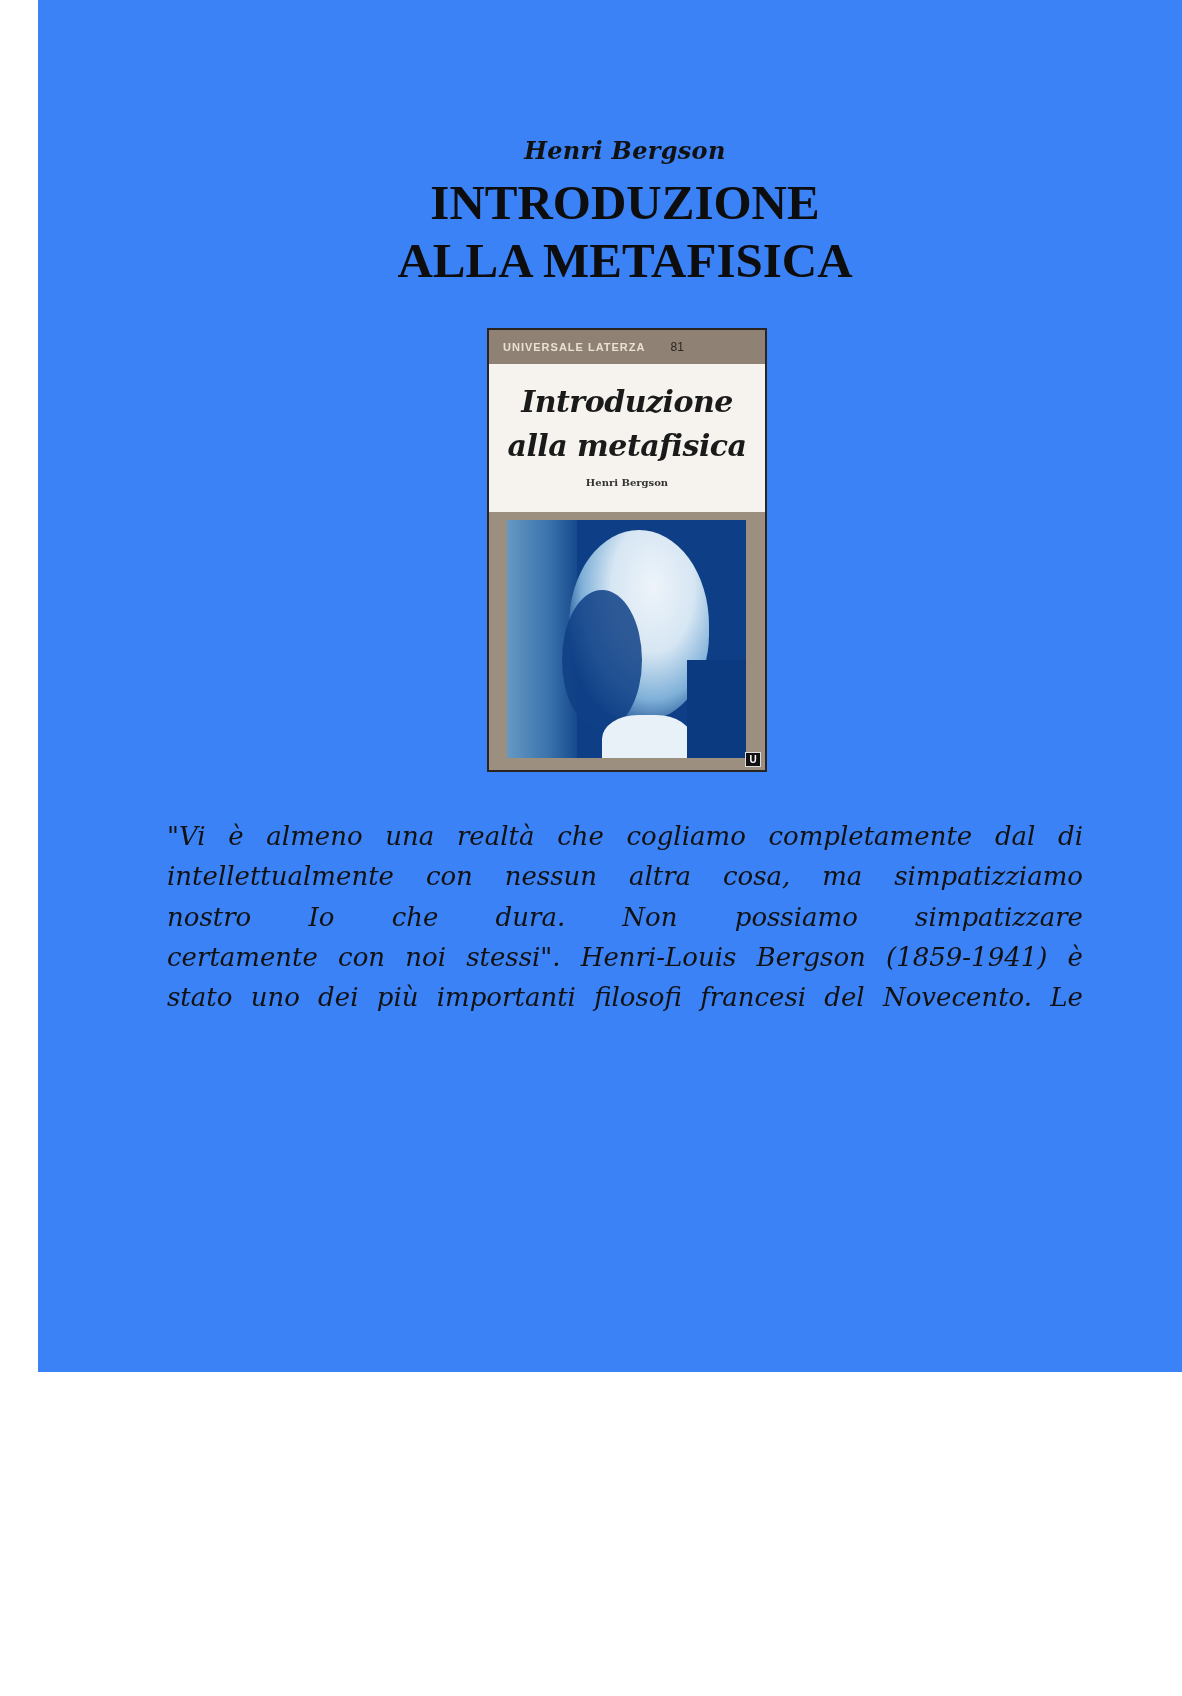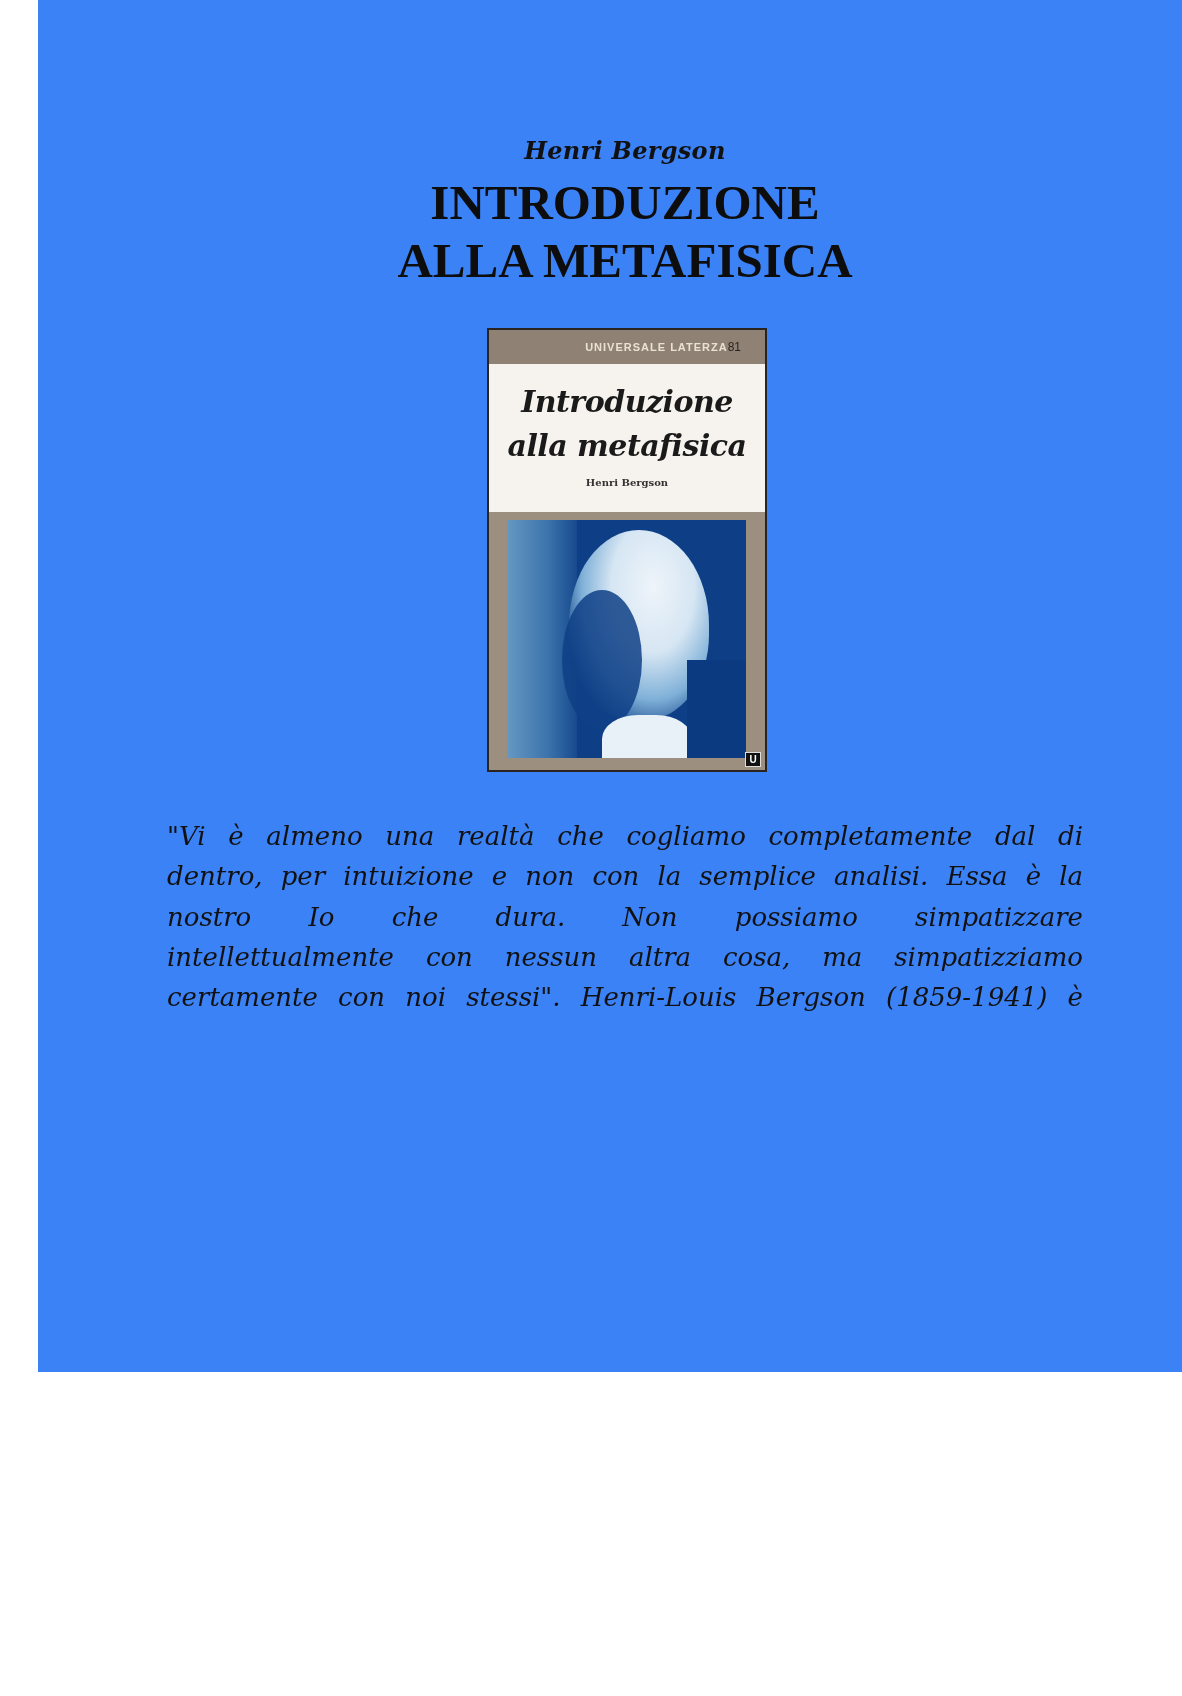--- a/index.html
+++ b/index.html
@@ -63,23 +63,24 @@
       overflow: hidden;
     }
     .cover-band {
       position: absolute;
       left: 0; top: 0;
       width: 100%;
       height: 34px;
       background: #8f8274;
       display: flex;
       align-items: center;
-      justify-content: flex-end;
-      padding: 0 24px 0 14px;
+      justify-content: flex-start;
+      padding: 0 12px 0 14px;
       box-sizing: border-box;
+      gap: 25px;
     }
     .cover-series {
       font-family: "Liberation Sans", sans-serif;
       font-weight: bold;
       font-size: 11px;
       letter-spacing: 1px;
       color: #e9e1d3;
       filter: blur(0.6px);
     }
     .cover-number {
@@ -233,19 +234,19 @@
       <div class="photo-head"></div>
       <div class="photo-shadow-face"></div>
       <div class="photo-collar"></div>
       <div class="photo-jacket"></div>
     </div>
     <div class="cover-logo">U</div>
   </div>
 
   <div class="body-text">
     <span class="line">"Vi è almeno una realtà che cogliamo completamente dal di</span>
-    <span class="line">dentro, per intuizione e non con la semplice analisi. Essa è la</span>
+    <span class="line">intellettualmente con nessun altra cosa, ma simpatizziamo</span>
     <span class="line">nostro Io che dura. Non possiamo simpatizzare</span>
-    <span class="line">intellettualmente con nessun altra cosa, ma simpatizziamo</span>
     <span class="line">certamente con noi stessi". Henri-Louis Bergson (1859-1941) è</span>
+    <span class="line">stato uno dei più importanti filosofi francesi del Novecento. Le</span>
   </div>
 
 </div>
 
 </body></html>

